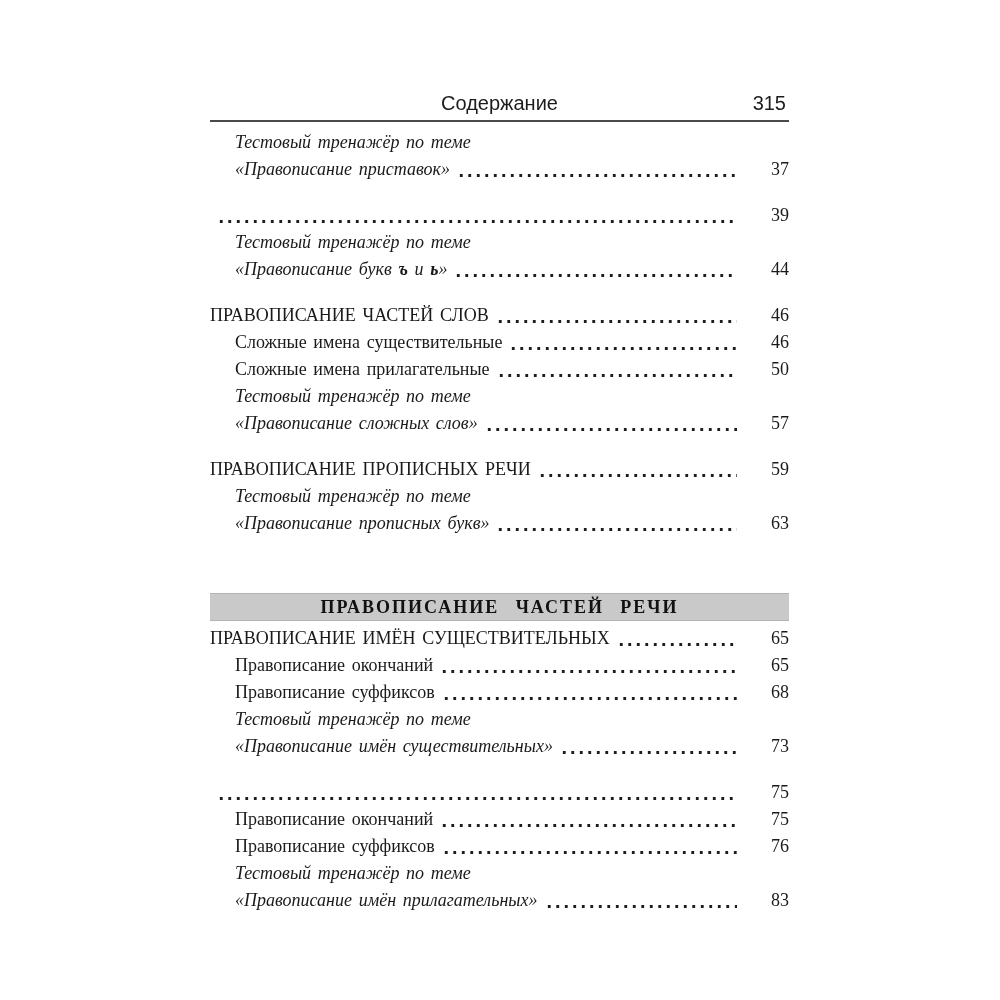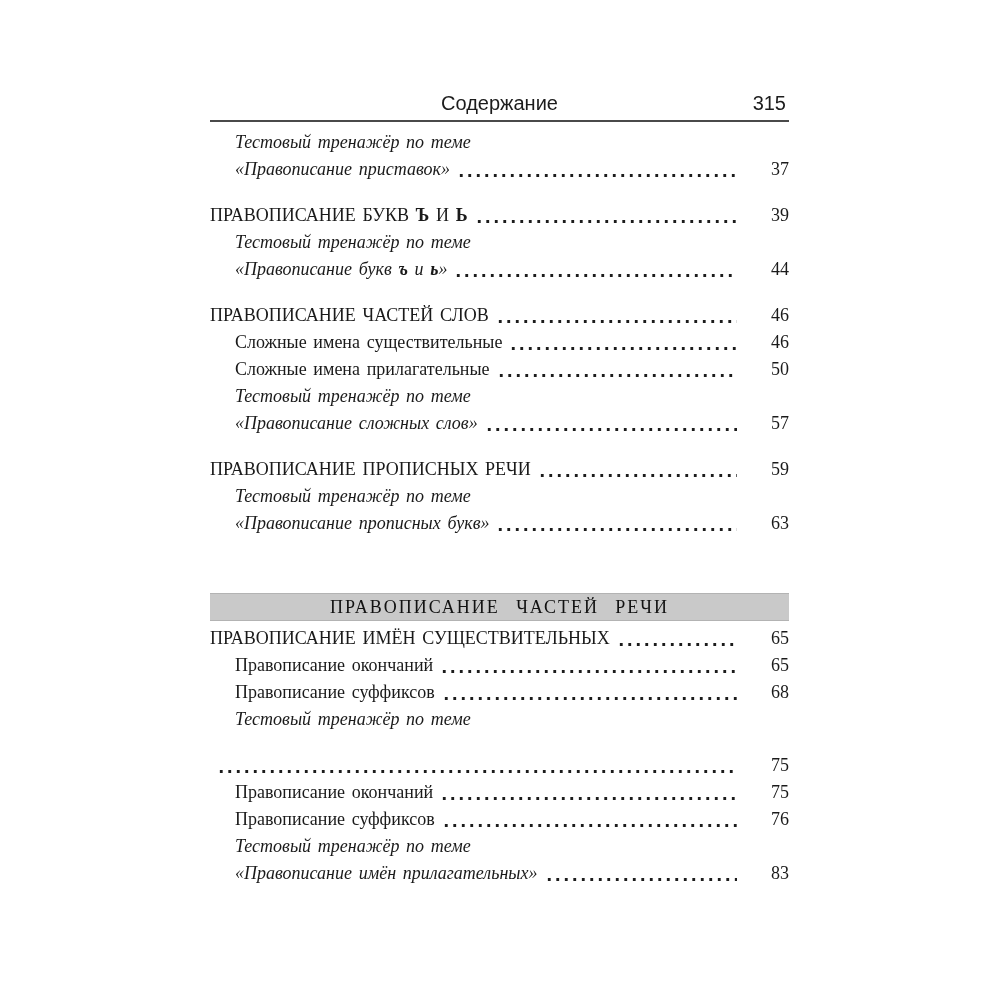--- a/index.html
+++ b/index.html
@@ -54,21 +54,21 @@
   .sp { margin-top: 19px; }
   .bar {
     margin: 56px 0 4px 0;
     height: 26px;
     background: #c9c9c9;
     border-top: 1px solid #b3b3b3;
     border-bottom: 1px solid #b3b3b3;
     display: flex;
     align-items: center;
     justify-content: center;
-    font-weight: normal;
+    font-weight: bold;
     font-size: 18px;
     letter-spacing: 2px;
     word-spacing: 0.55em;
     color: #111111;
   }
 </style>
 </head>
 <body>
 
 <div class="doc-page">
@@ -83,21 +83,20 @@
     <div class="row indent">
       <span class="t it">Тестовый тренажёр по теме</span>
     </div>
     <div class="row indent">
       <span class="t it">«Правописание приставок»</span>
       <span class="leader"></span>
       <span class="num">37</span>
     </div>
 
     <div class="row sp">
-      <span class="t"><span>ПРАВОПИСАНИЕ БУКВ </span><span class="b">Ъ</span><span> И </span><span class="b">Ь</span></span>
       <span class="leader"></span>
       <span class="num">39</span>
     </div>
 
     <div class="row indent">
       <span class="t it">Тестовый тренажёр по теме</span>
     </div>
     <div class="row indent">
       <span class="t it"><span>«Правописание букв </span><span class="b">ъ</span><span> и </span><span class="b">ь</span><span>»</span></span>
       <span class="leader"></span>
@@ -164,20 +163,25 @@
 
     <div class="row indent">
       <span class="t">Правописание суффиксов</span>
       <span class="leader"></span>
       <span class="num">68</span>
     </div>
 
     <div class="row indent">
       <span class="t it">Тестовый тренажёр по теме</span>
     </div>
+    <div class="row indent">
+      <span class="t it">«Правописание имён существительных»</span>
+      <span class="leader"></span>
+      <span class="num">73</span>
+    </div>
 
     <div class="row sp">
       <span class="leader"></span>
       <span class="num">75</span>
     </div>
 
     <div class="row indent">
       <span class="t">Правописание окончаний</span>
       <span class="leader"></span>
       <span class="num">75</span>

